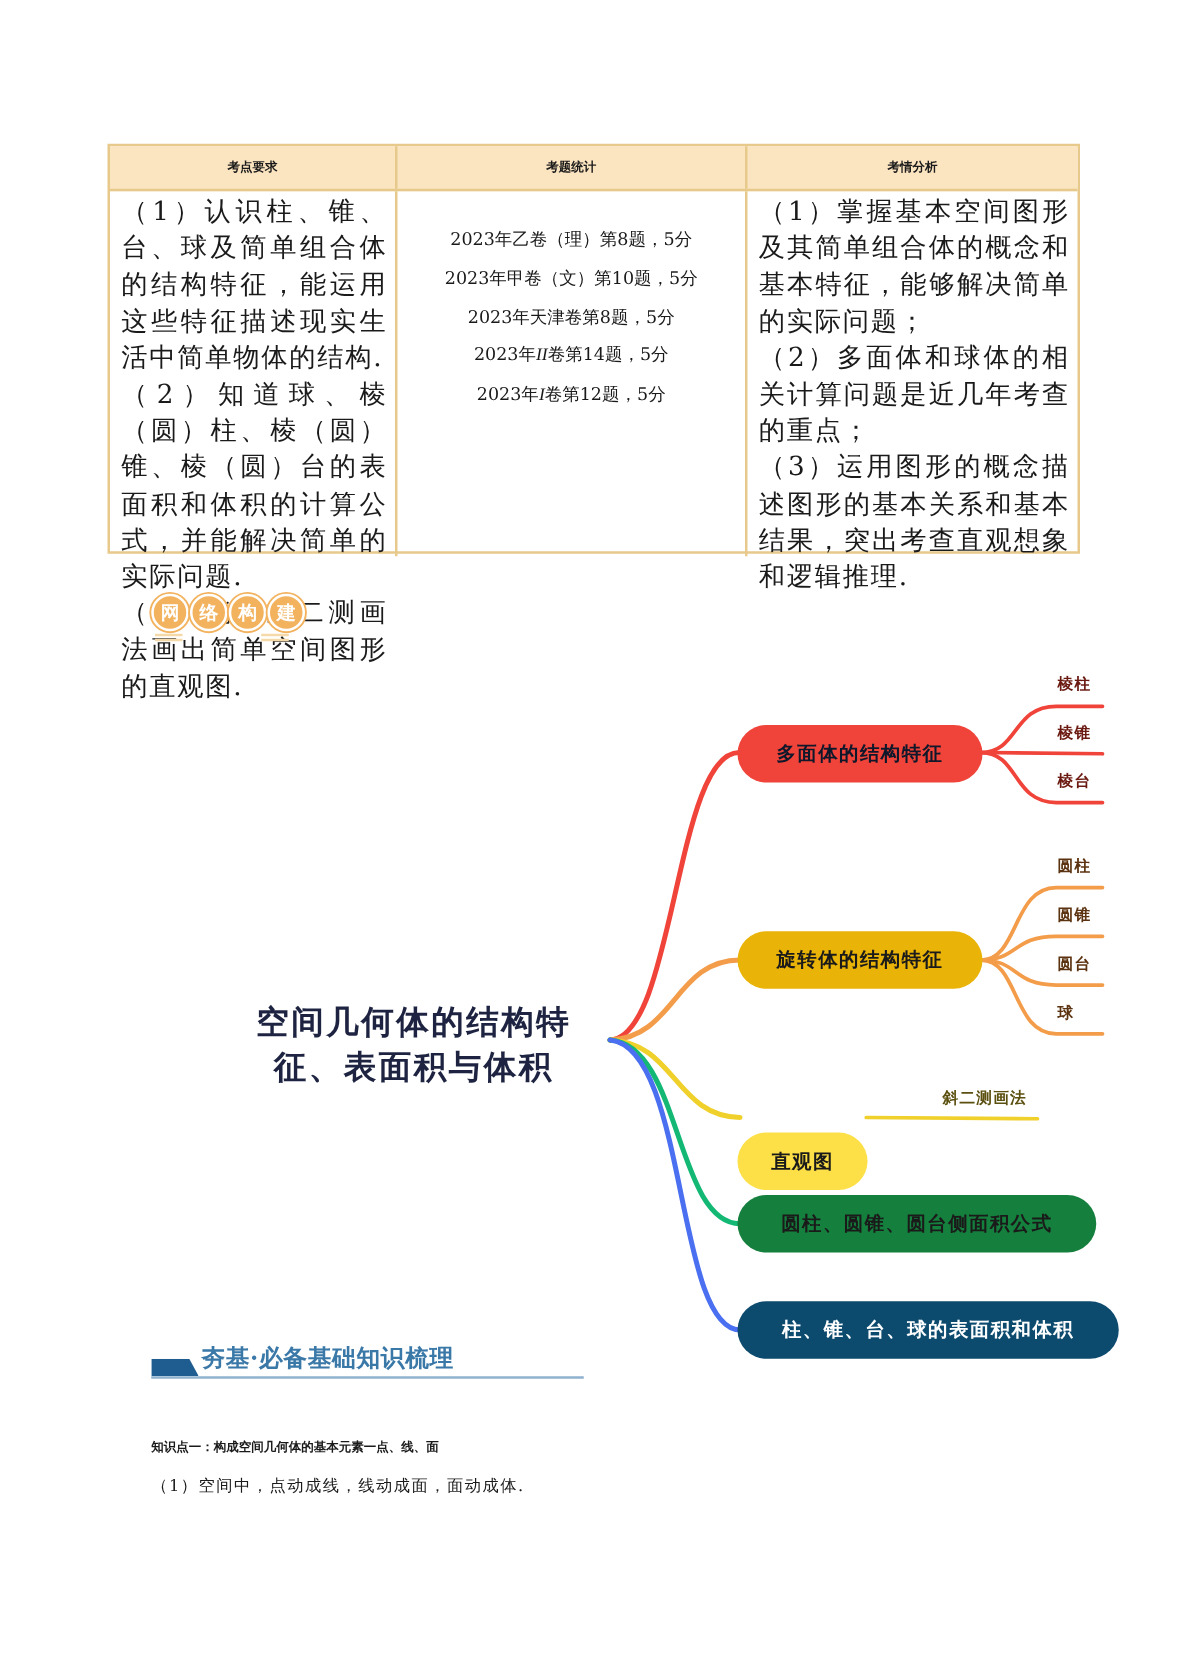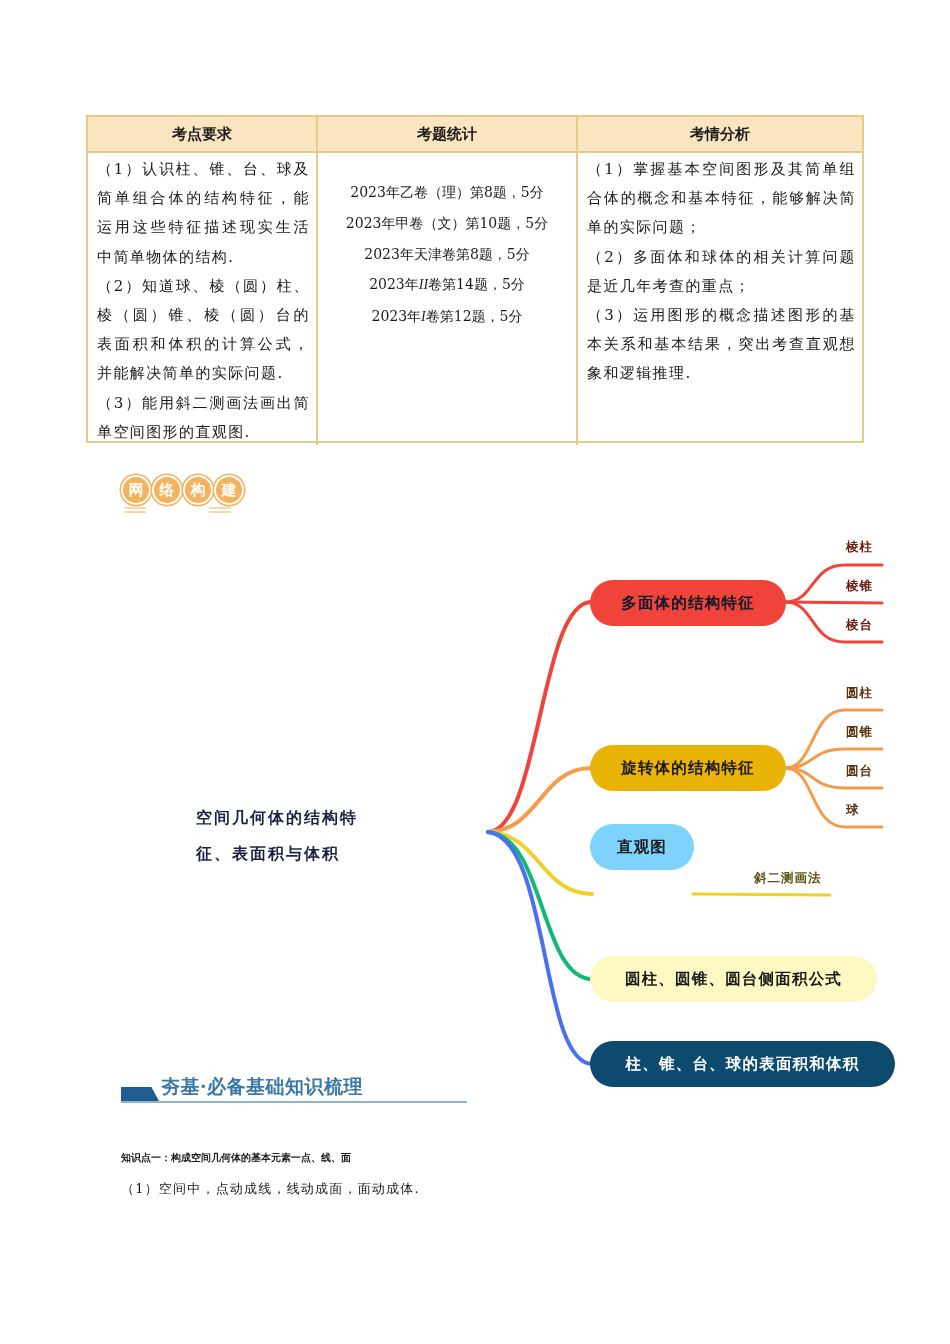--- a/index.html
+++ b/index.html
@@ -4,42 +4,42 @@
 <style>
   html, body { margin:0; padding:0; background:#ffffff; }
   body { width:950px; height:1344px; position:relative; overflow:hidden;
          font-family:"DejaVu Serif","Liberation Serif",serif; color:#1a1a1a; }
 
   
   .req-table { position:absolute; left:86px; top:115px; width:778px; height:328px;
     border:2px solid #e6c98b; box-sizing:border-box; border-collapse:collapse; }
   .req-table .hdr { display:flex; height:34px; background:#fbe4c0; border-bottom:2px solid #e6c98b; }
   .req-table .hdr div { display:flex; align-items:center; justify-content:center;
-    font-weight:bold; font-size:15px; font-family:"DejaVu Sans","Liberation Sans",sans-serif; }
+    font-weight:bold; font-size:10px; font-family:"DejaVu Sans","Liberation Sans",sans-serif; }
   .req-table .body { display:flex; height:292px; }
   .col1 { width:230px; border-right:2px solid #e6c98b; box-sizing:border-box; }
-  .col2 { width:260px; border-right:2px solid #e6c98b; box-sizing:border-box; }
+  .col2 { width:280px; border-right:2px solid #e6c98b; box-sizing:border-box; }
   .col3 { flex:1; }
-  .cell-text { padding:2px 6px 0 9px; font-size:15px; line-height:29.2px; letter-spacing:1.4px; text-align:justify; }
+  .cell-text { padding:2px 6px 0 9px; font-size:21px; line-height:29.2px; letter-spacing:1.4px; text-align:justify; }
   .cell-center { padding-top:24px; text-align:center; font-size:14px; line-height:30.8px; }
   .cell-center div { white-space:nowrap; }
   .it { font-style:italic;font-family:Liberation Serif, serif; }
 
   
   .badge { position:absolute; left:121px; top:475px; display:flex; gap:0; }
   .badge .circ { width:26px; height:26px; border-radius:50%; background:#f2b25e; border:2px solid #fff;
     box-shadow:0 0 0 1.5px #f2b25e; color:#fff; font-weight:bold; font-size:15px;
     display:flex; align-items:center; justify-content:center; margin-right:1px;
     font-family:"DejaVu Sans","Liberation Sans",sans-serif; }
   .badge-line { position:absolute; height:2px; background:#f5d9a8; }
 
   
   .mm-svg { position:absolute; left:0; top:0; width:950px; height:1344px; pointer-events:none; }
-  .root { position:absolute; left:196px; top:800px; width:270px; text-align:left;
-    font-family:"DejaVu Sans","Liberation Sans",sans-serif; font-weight:bold; font-size:16px;
+  .root { position:absolute; left:196px; top:800px; width:270px; text-align:center;
+    font-family:"DejaVu Sans","Liberation Sans",sans-serif; font-weight:bold; font-size:26px;
     color:#1d2340; line-height:36px; letter-spacing:2px; }
   .node { position:absolute; border-radius:24px; display:flex; align-items:center; justify-content:center;
     font-family:"DejaVu Sans","Liberation Sans",sans-serif; font-weight:bold; font-size:15.5px;
     letter-spacing:1.2px; white-space:nowrap; }
   .leaf { position:absolute; font-family:"DejaVu Sans","Liberation Sans",sans-serif;
     font-weight:bold; font-size:12.5px; letter-spacing:1px; white-space:nowrap; }
 
   
   .sec-head { position:absolute; left:121px; top:1074px; width:346px; height:30px; }
   .sec-bar { position:absolute; left:0; top:13px; width:38px; height:14px; background:#1f5c8f;
@@ -115,22 +115,22 @@
   </g>
 </svg>
 
 <div class="root">
   <div>空间几何体的结构特</div>
   <div>征、表面积与体积</div>
 </div>
 
 <div class="node" style="left:590px;top:580px;width:196px;height:46px;background:#f0443a;color:#0f172a;">多面体的结构特征</div>
 <div class="node" style="left:590px;top:745px;width:196px;height:46px;background:#eab308;color:#1a1a1a;">旋转体的结构特征</div>
-<div class="node" style="left:590px;top:824px;width:104px;height:46px;background:#7dd3fc;color:#1a1a1a;">直观图</div>
-<div class="node" style="left:590px;top:956px;width:287px;height:46px;background:#fef9c3;color:#1a1a1a;">圆柱、圆锥、圆台侧面积公式</div>
+<div class="node" style="left:590px;top:906px;width:104px;height:46px;background:#fde047;color:#1a1a1a;">直观图</div>
+<div class="node" style="left:590px;top:956px;width:287px;height:46px;background:#15803d;color:#1a1a1a;">圆柱、圆锥、圆台侧面积公式</div>
 <div class="node" style="left:590px;top:1041px;width:305px;height:46px;background:#0c4a6e;color:#ffffff;">柱、锥、台、球的表面积和体积</div>
 
 <div class="leaf" style="left:846px;top:539px;color:#6b1a12;">棱柱</div>
 <div class="leaf" style="left:846px;top:578px;color:#6b1a12;">棱锥</div>
 <div class="leaf" style="left:846px;top:617px;color:#6b1a12;">棱台</div>
 
 <div class="leaf" style="left:846px;top:685px;color:#5c3310;">圆柱</div>
 <div class="leaf" style="left:846px;top:724px;color:#5c3310;">圆锥</div>
 <div class="leaf" style="left:846px;top:763px;color:#5c3310;">圆台</div>
 <div class="leaf" style="left:846px;top:802px;color:#5c3310;">球</div>

